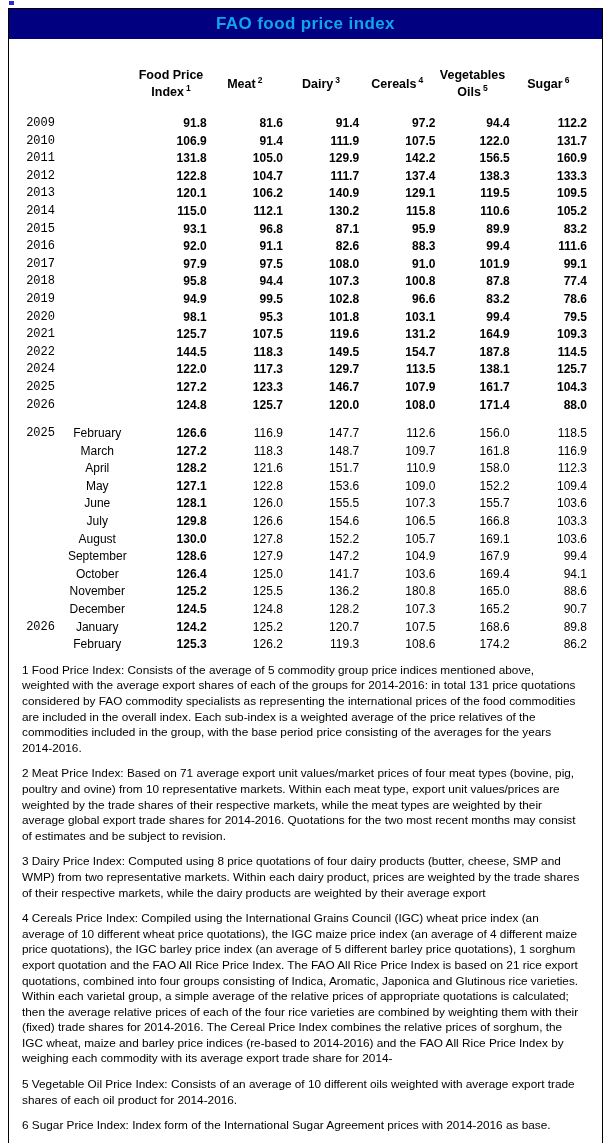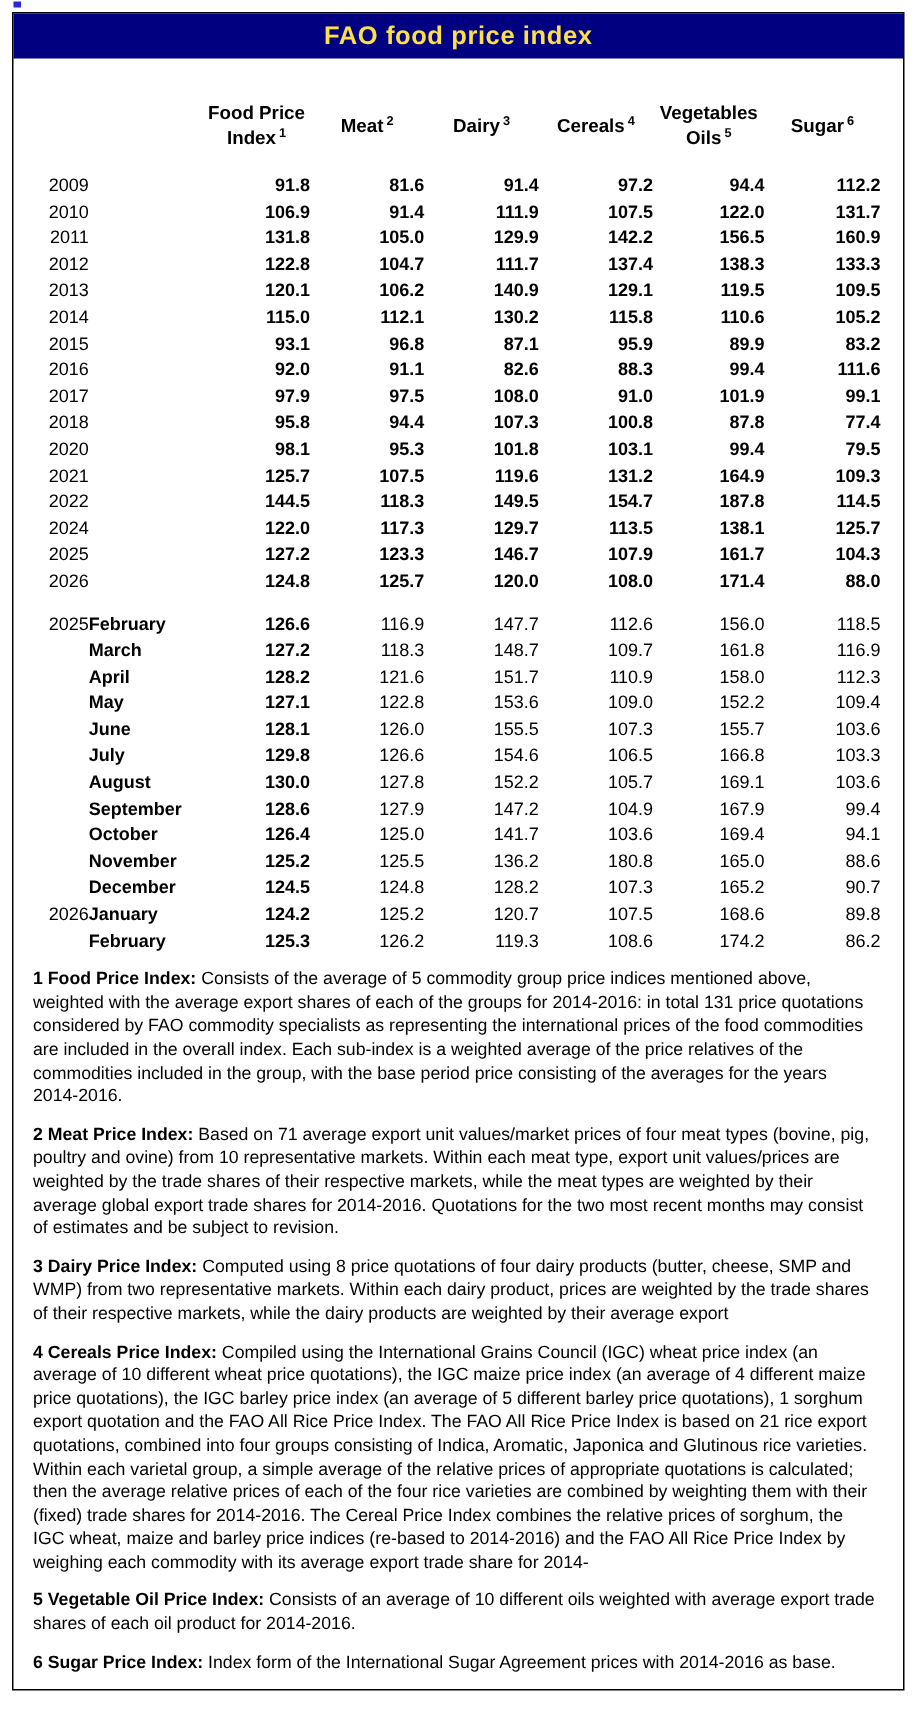--- a/index.html
+++ b/index.html
@@ -34,42 +34,42 @@
   thead th{
     font-weight:bold;font-size:12.5px;line-height:1.3;
     vertical-align:middle;text-align:center;height:54px;padding:2px 0 4px 0;
   }
   thead th:last-child{padding-right:15px;}
   thead th sup{font-size:8.5px;margin-left:2px;}
   td{
     line-height:17.6px;padding:0;vertical-align:middle;white-space:nowrap;
     font-size:12px;
   }
-  td.c-year{text-align:right;padding-left:13px;}
-  td.c-month{text-align:left;font-weight:bold;}
+  td.c-year{text-align:center;padding-left:13px;font-family:Liberation Mono, monospace;}
+  td.c-month{text-align:center;}
   td.c-val{text-align:right;}
   td.c-val.b{font-weight:bold;}
   tr:last-child td{padding-bottom:0;}
   td.c-val:last-child{padding-right:15px;}
   tbody.gap td{height:11px;line-height:11px;}
   .footnotes{
     margin-top:9px;padding:0 18px 8px 13px;
     font-size:11.8px;line-height:15.6px;text-align:left;
   }
   .footnotes p{margin:0 0 10px 0;}
   .footnotes p:last-child{margin-bottom:2px;}
-  .footnotes b{font-weight:bold;}
+  .footnotes b{font-weight:normal;}
 </style>
 </head>
 <body>
 
 <div class="artifact" style="background: rgb(42, 42, 208);"></div>
 
 <div class="frame" style="border-color: rgb(0, 0, 0);">
-  <div class="titlebar" style="background: rgb(0, 0, 128); color: #fde047;">FAO food price index</div>
+  <div class="titlebar" style="background: rgb(0, 0, 128); color: #0ea5e9;">FAO food price index</div>
 
   <table class="price">
     <colgroup>
       <col class="w-year">
         <col class="w-month">
         <col class="w-fpi">
         <col class="w-meat">
       <col class="w-dairy">
         <col class="w-cereals">
         <col class="w-veg">
@@ -182,20 +182,30 @@
           <td class="c-year">2018</td>
           <td class="c-month"></td>
           <td class="c-val b">95.8</td>
           <td class="c-val b">94.4</td>
           <td class="c-val b">107.3</td>
           <td class="c-val b">100.8</td>
           <td class="c-val b">87.8</td>
           <td class="c-val b">77.4</td>
         </tr>
         <tr>
+          <td class="c-year">2019</td>
+          <td class="c-month"></td>
+          <td class="c-val b">94.9</td>
+          <td class="c-val b">99.5</td>
+          <td class="c-val b">102.8</td>
+          <td class="c-val b">96.6</td>
+          <td class="c-val b">83.2</td>
+          <td class="c-val b">78.6</td>
+        </tr>
+        <tr>
           <td class="c-year">2020</td>
           <td class="c-month"></td>
           <td class="c-val b">98.1</td>
           <td class="c-val b">95.3</td>
           <td class="c-val b">101.8</td>
           <td class="c-val b">103.1</td>
           <td class="c-val b">99.4</td>
           <td class="c-val b">79.5</td>
         </tr>
         <tr>

